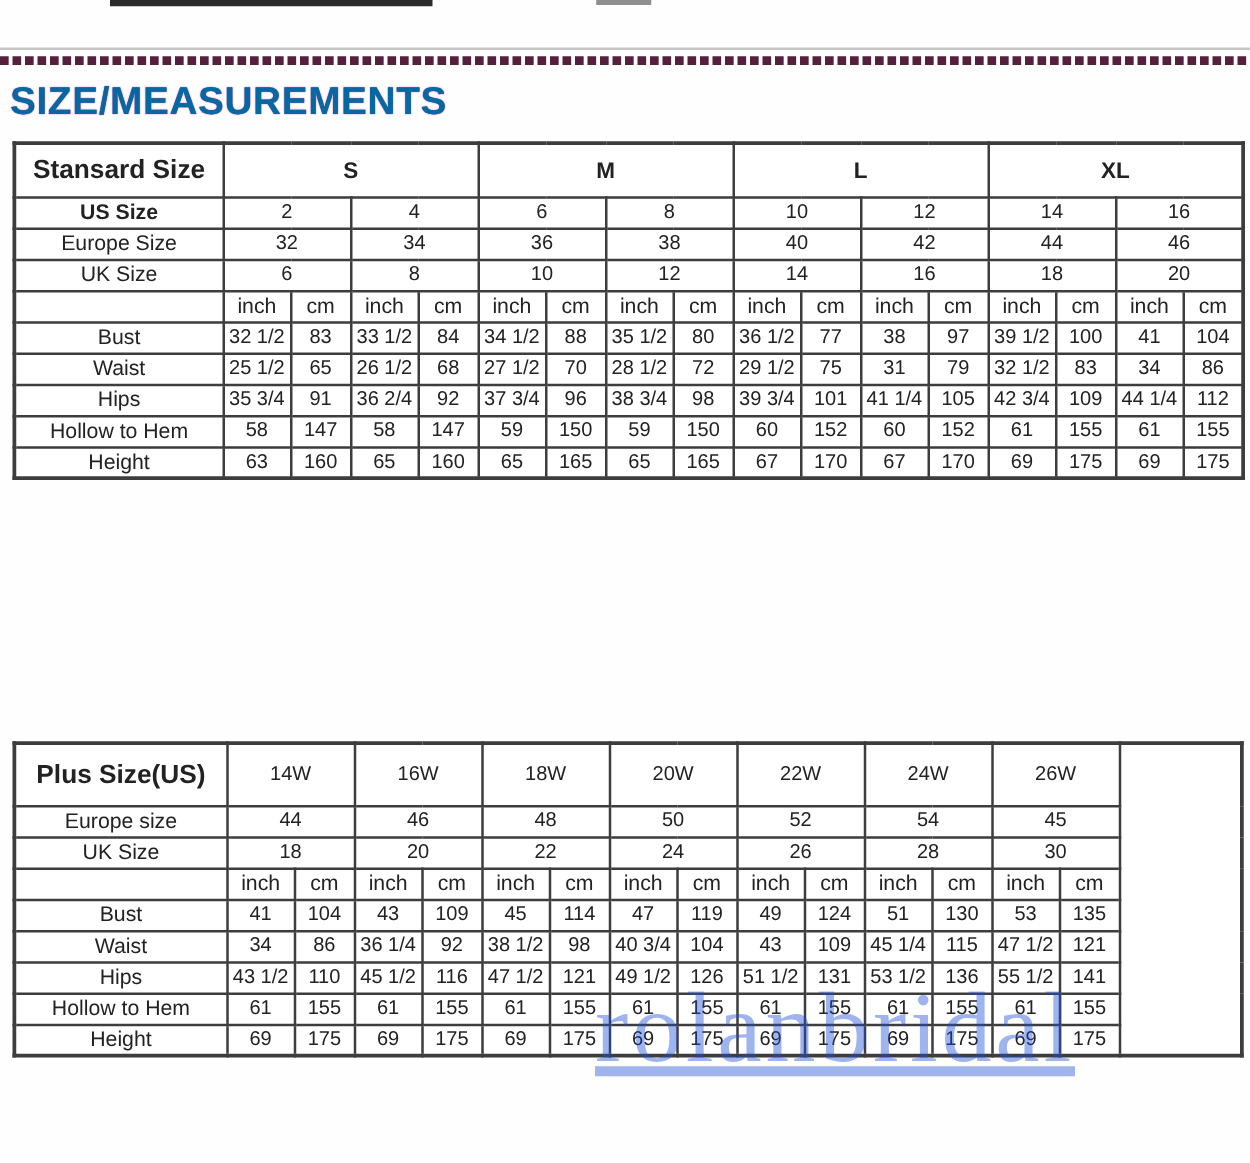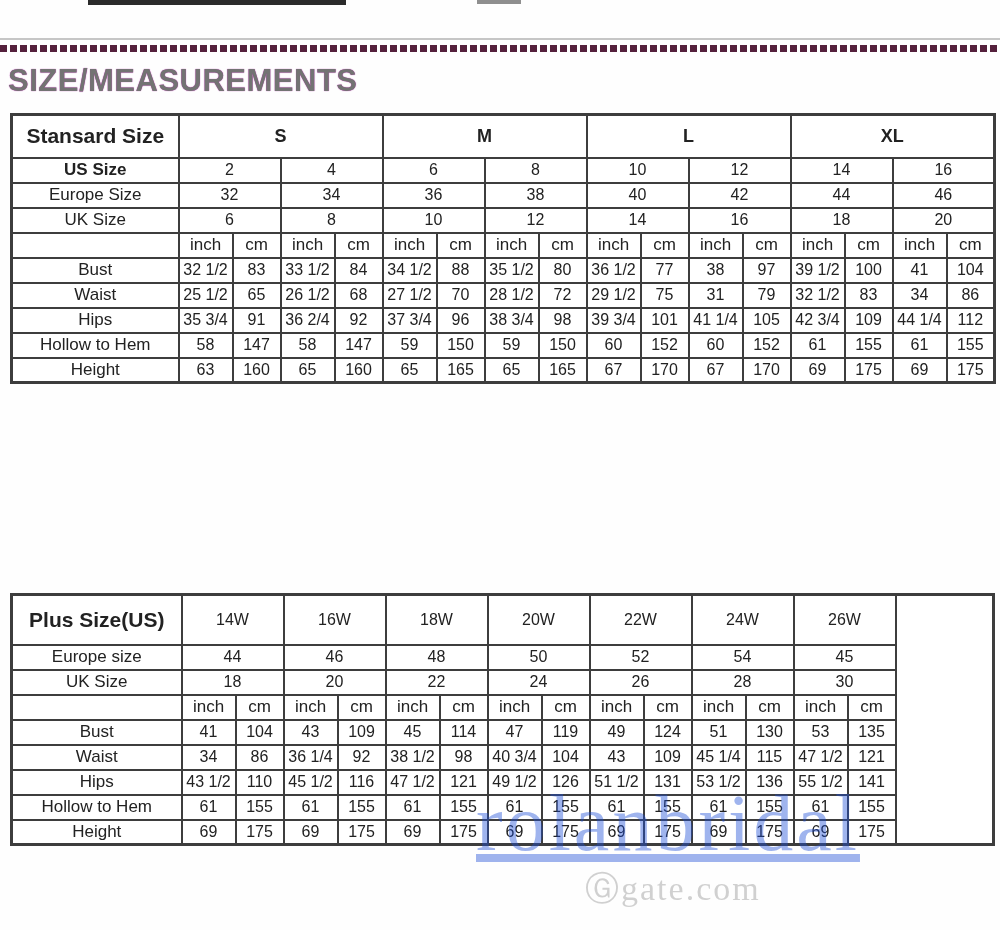--- a/index.html
+++ b/index.html
@@ -48,21 +48,21 @@
 <body>
 
 <div id="page">
 
   <div id="frag1" class="frag"></div>
   <div id="frag2" class="frag"></div>
 
   <div id="thin-line" style="background: rgb(198, 198, 198);"></div>
   <div id="dash-line" style="background: repeating-linear-gradient(90deg, rgb(84, 32, 60) 0px, rgb(84, 32, 60) 7px, transparent 7px, transparent 10px) 0% 0% / 10px 7px;"></div>
 
-  <div id="page-title" style="color: #737373; text-shadow: rgb(173, 19, 164) 0px 0px 1px;">SIZE/MEASUREMENTS</div>
+  <div id="page-title" style="color: #0369a1; text-shadow: rgb(173, 19, 164) 0px 0px 1px;">SIZE/MEASUREMENTS</div>
 
   <table id="std-table">
       <colgroup>
         <col style="width: 167px;">
         <col style="width: 54px;">
         <col style="width: 48px;">
         <col style="width: 54px;">
         <col style="width: 48px;">
         <col style="width: 54px;">
         <col style="width: 48px;">
@@ -386,16 +386,15 @@
           <td>69</td>
           <td>175</td>
           <td>69</td>
           <td>175</td>
         </tr>
       </tbody>
     </table>
 
   <div id="watermark">
     <div id="wm-line1">rolanbridal</div>
-    <div id="wm-line2"><span>Ⓖ</span><span>gate.com</span></div>
   </div>
 
 </div>
 
 </body></html>

